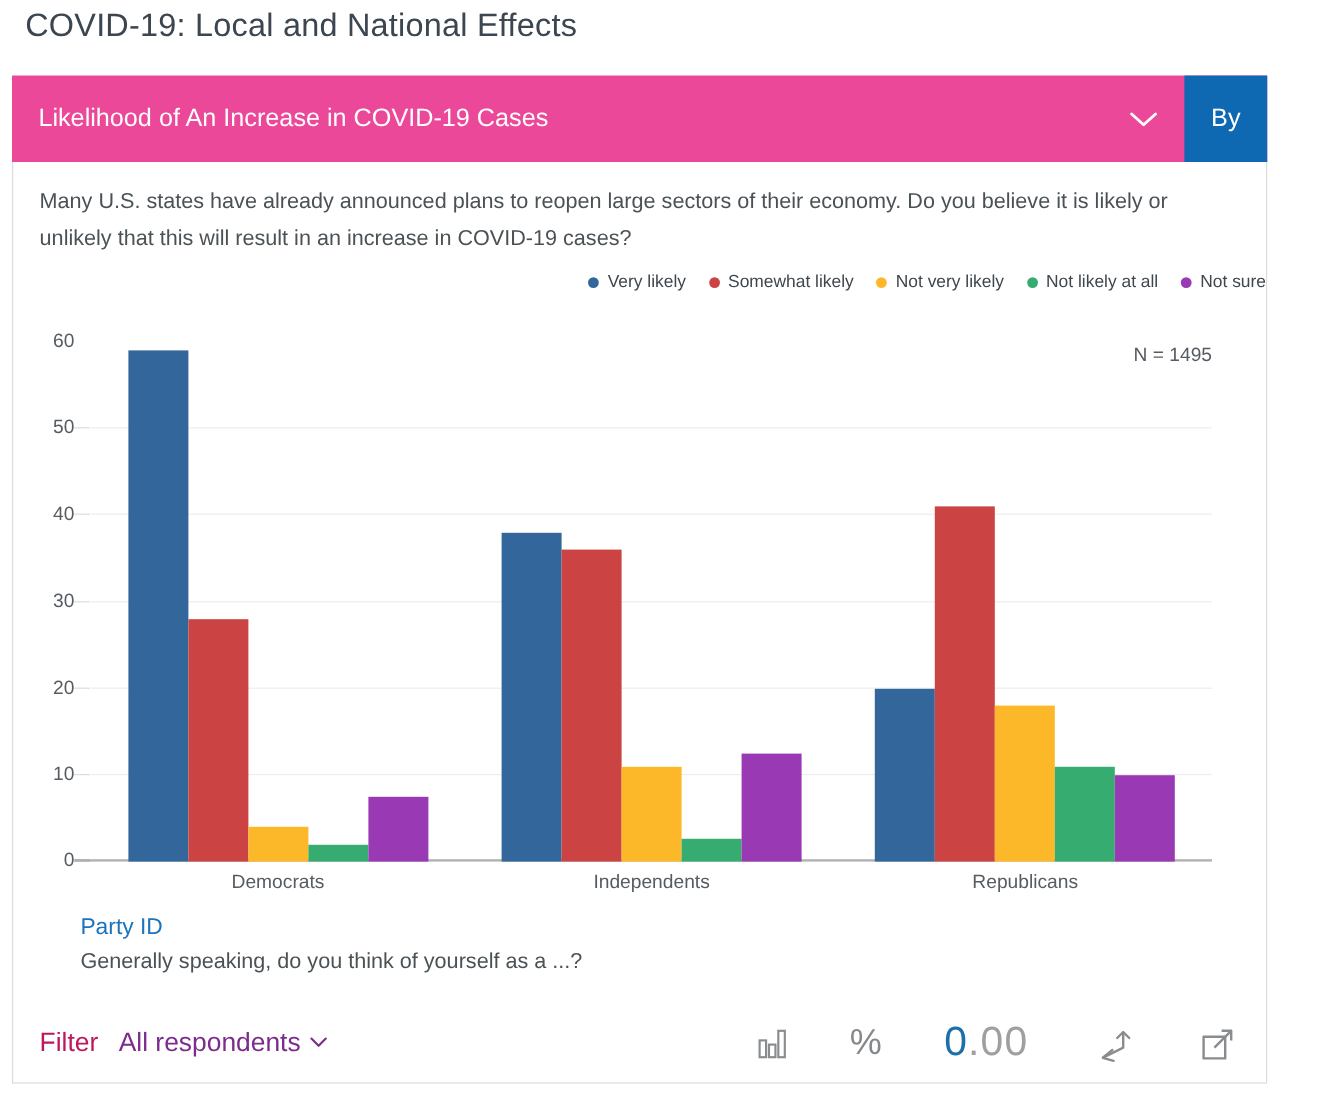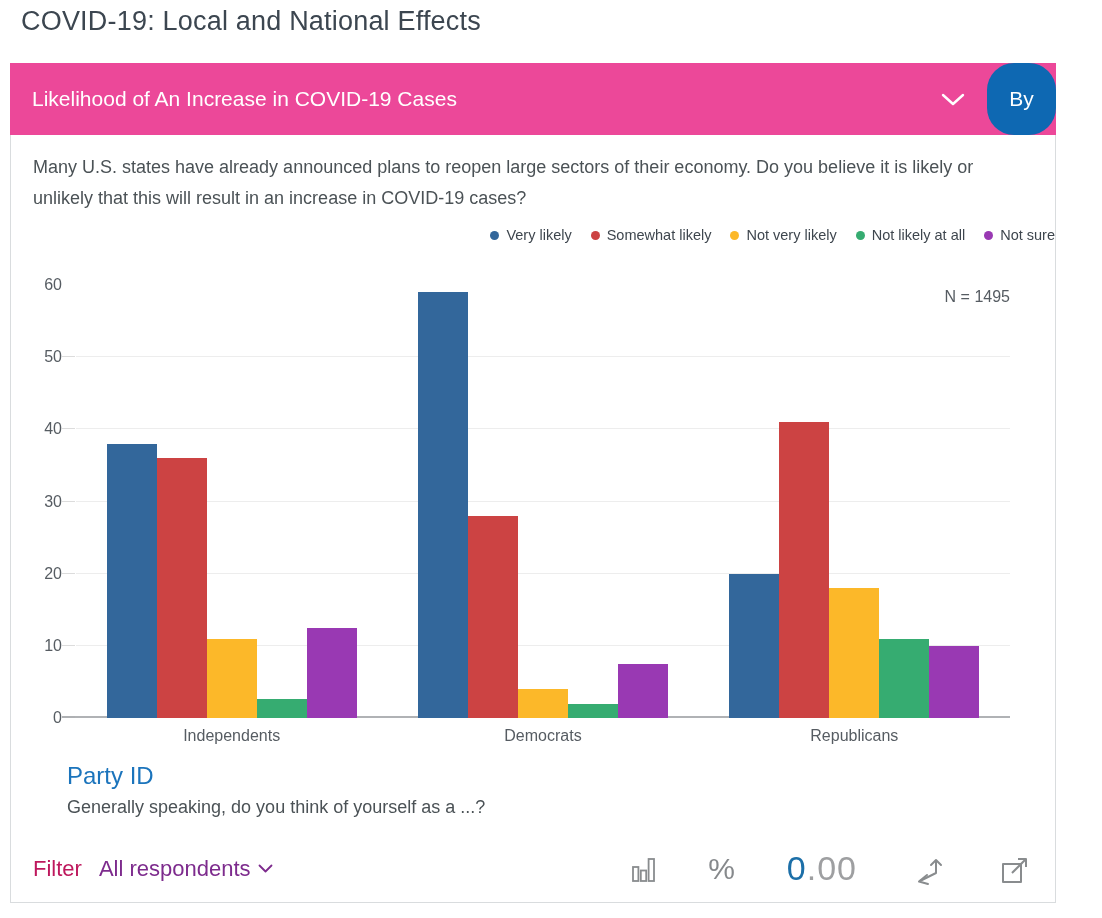--- a/index.html
+++ b/index.html
@@ -10,21 +10,21 @@
     color:#3C4650; letter-spacing:.2px; }
 
   .card { position:absolute; left:10px; top:63px; width:1046px; height:840px;
     background:#fff; border:1px solid #D9DCDE; }
 
   
   .card-header { display:flex; align-items:center; height:72px; margin:-1px -1px 0 -1px; }
   .header-title { color:#fff; font-size:21px; padding-left:22px; font-weight:400; }
   .header-chevron { margin-left:auto; margin-right:22px; cursor:pointer; display:flex; }
   .by-btn { width:69px; height:72px; color:#fff; font-size:21px;
-    display:flex; align-items:center; justify-content:center; cursor:pointer;border-radius:27px; }
+    display:flex; align-items:center; justify-content:center; cursor:pointer; }
 
   
   .question { margin:17px 26px 0 22px; font-size:18px; line-height:31px; color:#4B5256; }
 
   
   .legend { display:flex; align-items:center; gap:19px; margin:13px 0 0 22px;
     font-size:14.5px; color:#3E464E;justify-content:flex-end; }
   .legend-item { display:flex; align-items:center; gap:7px; }
   .legend-dot { width:9px; height:9px; border-radius:50%; flex:0 0 auto; }
 
@@ -40,21 +40,21 @@
     display:flex; justify-content:space-around; align-items:flex-end; }
   .bar-group { width:250px; height:100%; position:relative;
     display:flex; align-items:flex-end; }
   .bar { width:50px; }
   .group-label { position:absolute; top:100%; margin-top:9px; width:100%;
     text-align:center; font-size:16px; color:#565C62; }
   .n-label { position:absolute; top:3px; right:0; font-size:16px; color:#565C62; }
 
   
   .footnote { margin:44px 0 0 56px; }
-  .footnote-link { color:#1B74BC; font-size:24px; cursor:pointer; }
+  .footnote-link { color:#1B74BC; font-size:19px; cursor:pointer; }
   .footnote-text { margin-top:7px; font-size:18px; color:#4B5256; }
 
   
   .footer { position:absolute; left:22px; right:24px; bottom:14px;
     display:flex; align-items:center; }
   .filter-label { color:#be185d; font-size:22px; margin-right:17px; }
   .filter-value { color:#7D2B8D; font-size:22px; display:flex; align-items:center;
     gap:7px; cursor:pointer; }
   .footer-icons { margin-left:auto; display:flex; align-items:center; gap:52px; }
   .ficon { display:flex; align-items:center; cursor:pointer; }
@@ -121,34 +121,34 @@
       <span class="ytick-label" style="bottom: 50%; transform: translateY(50%);">30</span>
       <div class="gridline" style="bottom: 66.6667%;"></div>
       <div class="ytick-mark" style="bottom: 66.6667%;"></div>
       <span class="ytick-label" style="bottom: 66.6667%; transform: translateY(50%);">40</span>
       <div class="gridline" style="bottom: 83.3333%;"></div>
       <div class="ytick-mark" style="bottom: 83.3333%;"></div>
       <span class="ytick-label" style="bottom: 83.3333%; transform: translateY(50%);">50</span>
       <span class="ytick-label" style="bottom: 100%; transform: translateY(50%);">60</span>
       <div class="groups">
         <div class="bar-group">
+          <div class="bar" style="height: 98.3333%; background: rgb(51, 103, 155);"></div>
+          <div class="bar" style="height: 46.6667%; background: rgb(204, 67, 67);"></div>
+          <div class="bar" style="height: 6.66667%; background: rgb(252, 184, 41);"></div>
+          <div class="bar" style="height: 3.33333%; background: rgb(54, 172, 113);"></div>
+          <div class="bar" style="height: 12.5%; background: rgb(153, 57, 179);"></div>
+          <div class="group-label">Democrats</div>
+        </div>
+        <div class="bar-group">
           <div class="bar" style="height: 63.3333%; background: rgb(51, 103, 155);"></div>
           <div class="bar" style="height: 60%; background: rgb(204, 67, 67);"></div>
           <div class="bar" style="height: 18.3333%; background: rgb(252, 184, 41);"></div>
           <div class="bar" style="height: 4.5%; background: rgb(54, 172, 113);"></div>
           <div class="bar" style="height: 20.8333%; background: rgb(153, 57, 179);"></div>
           <div class="group-label">Independents</div>
-        </div>
-        <div class="bar-group">
-          <div class="bar" style="height: 98.3333%; background: rgb(51, 103, 155);"></div>
-          <div class="bar" style="height: 46.6667%; background: rgb(204, 67, 67);"></div>
-          <div class="bar" style="height: 6.66667%; background: rgb(252, 184, 41);"></div>
-          <div class="bar" style="height: 3.33333%; background: rgb(54, 172, 113);"></div>
-          <div class="bar" style="height: 12.5%; background: rgb(153, 57, 179);"></div>
-          <div class="group-label">Democrats</div>
         </div>
         <div class="bar-group">
           <div class="bar" style="height: 33.3333%; background: rgb(51, 103, 155);"></div>
           <div class="bar" style="height: 68.3333%; background: rgb(204, 67, 67);"></div>
           <div class="bar" style="height: 30%; background: rgb(252, 184, 41);"></div>
           <div class="bar" style="height: 18.3333%; background: rgb(54, 172, 113);"></div>
           <div class="bar" style="height: 16.6667%; background: rgb(153, 57, 179);"></div>
           <div class="group-label">Republicans</div>
         </div>
       </div>

